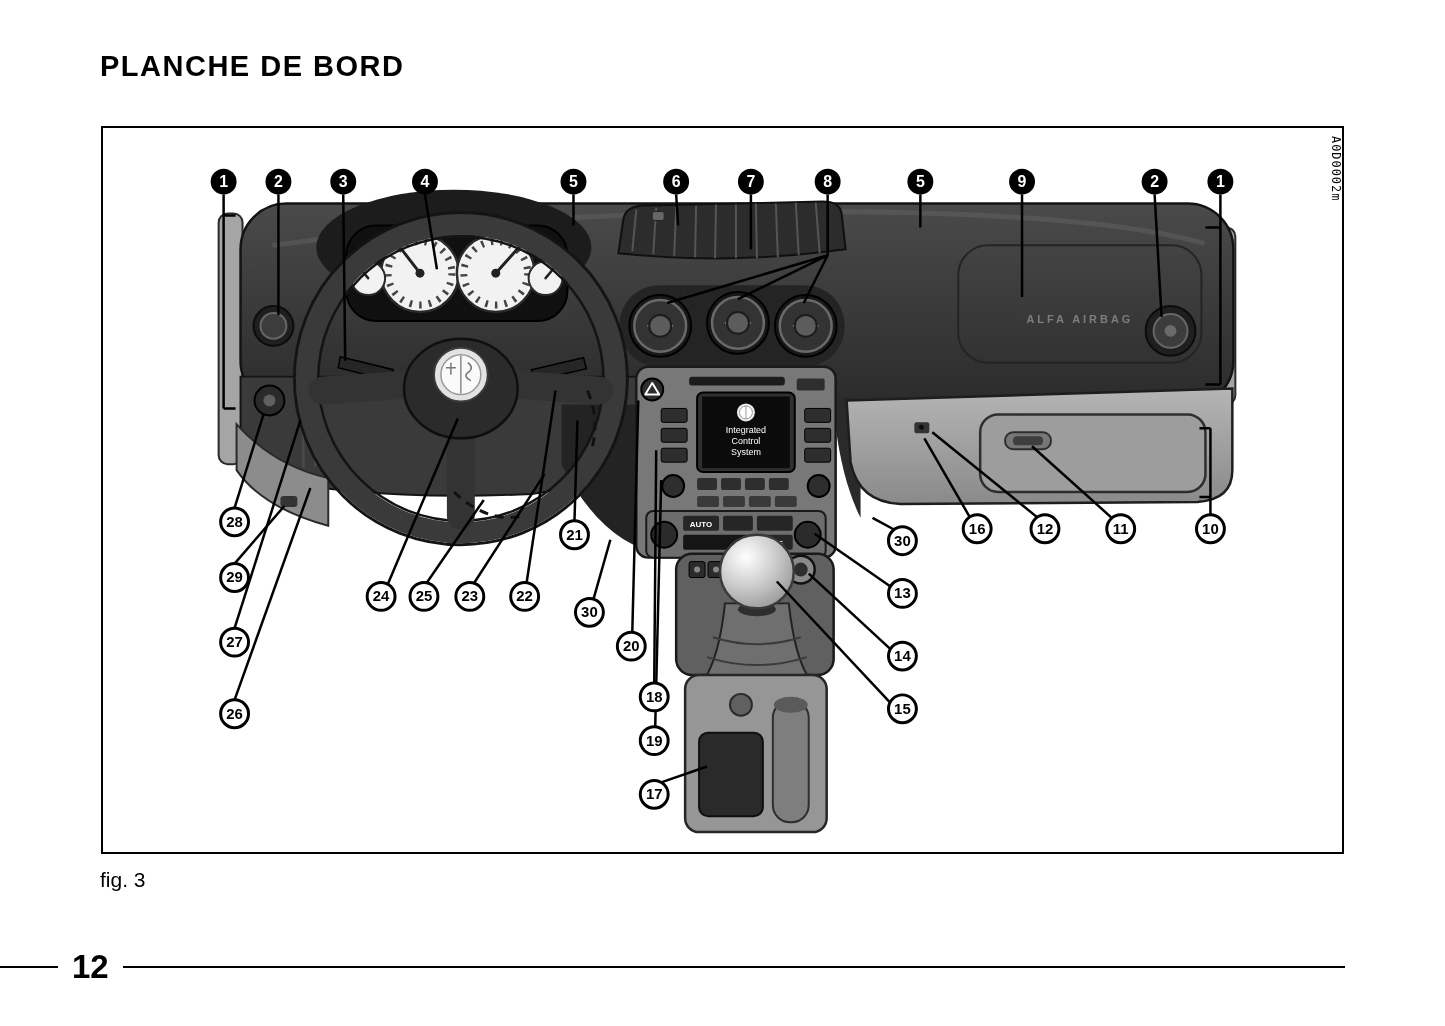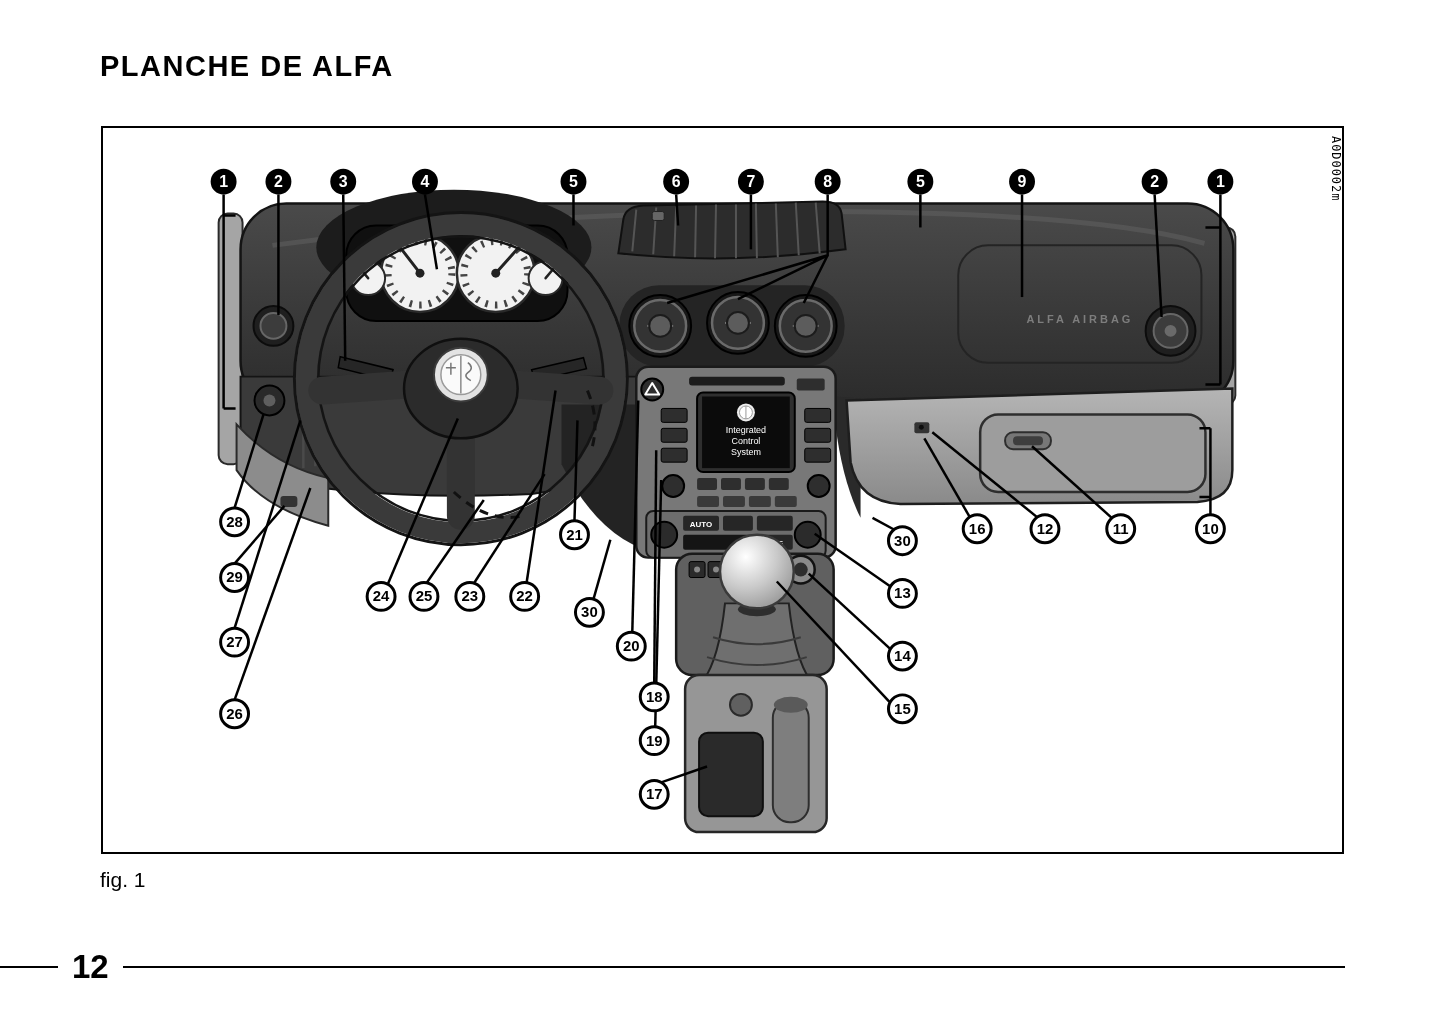--- a/index.html
+++ b/index.html
@@ -40,21 +40,21 @@
   .screen-t { fill:#fff; font-size:9px; text-anchor:middle; }
   .btn-t { fill:#fff; font-size:8px; font-weight:bold; text-anchor:middle; }
   .airbag-t { fill:#7d7d7d; font-size:11px; font-weight:bold; letter-spacing:3px; text-anchor:middle; }
   .code-t { fill:#000; font-size:12px; letter-spacing:1px; font-family:"DejaVu Sans Mono", monospace; }
 </style>
 </head>
 <body>
 
 <div class="page">
 
-  <div class="title">PLANCHE DE ALFA</div>
+  <div class="title">PLANCHE DE BORD</div>
 
   <div class="figure">
     <svg viewBox="0 0 1243 728" preserveAspectRatio="none">
       <defs>
         <linearGradient id="gDash" x1="0" y1="0" x2="0" y2="1">
           <stop offset="0" stop-color="#4a4a4a"></stop>
             <stop offset="1" stop-color="#2b2b2b"></stop>
         </linearGradient>
         <linearGradient id="gPanel" x1="0" y1="0" x2="0" y2="1">
           <stop offset="0" stop-color="#b5b5b5"></stop>
@@ -449,21 +449,21 @@
             <text class="co-light-t" x="802" y="536">14</text>
           </g>
         <g>
             <circle class="co-light" cx="802" cy="584" r="14"></circle>
             <text class="co-light-t" x="802" y="589">15</text>
           </g>
       </g>
     </svg>
   </div>
 
-  <div class="caption">fig. 1</div>
+  <div class="caption">fig. 3</div>
 
   <div class="pagenum-row">
     <div class="rule rule-left"></div>
     <div class="pagenum">12</div>
     <div class="rule rule-right"></div>
   </div>
 
 </div>
 
 </body></html>

